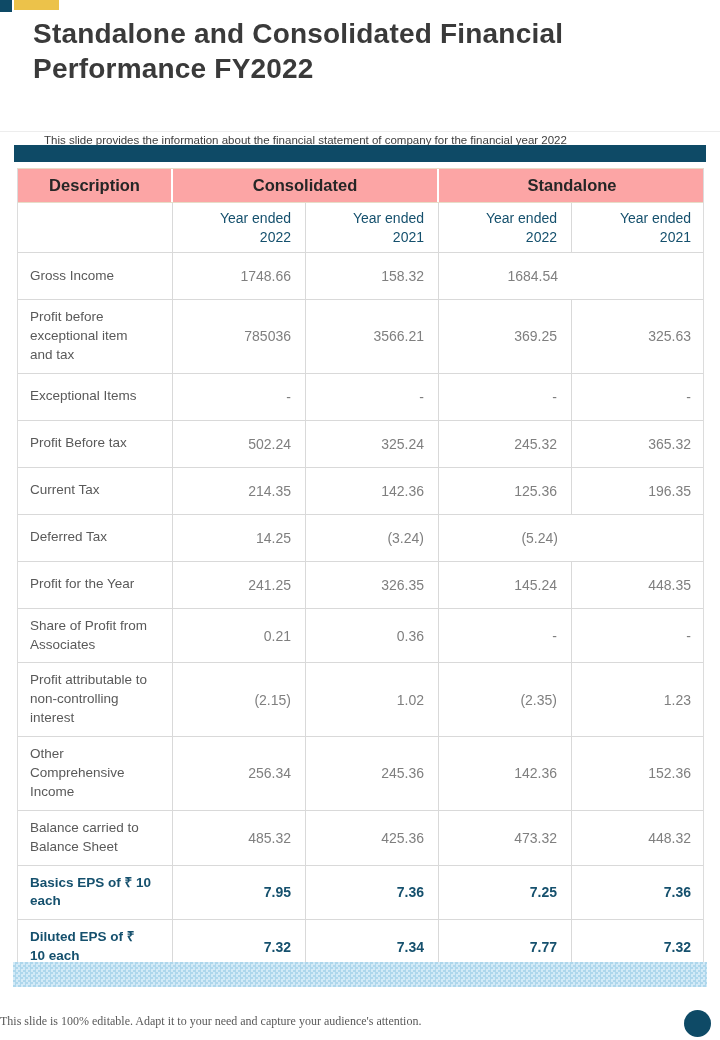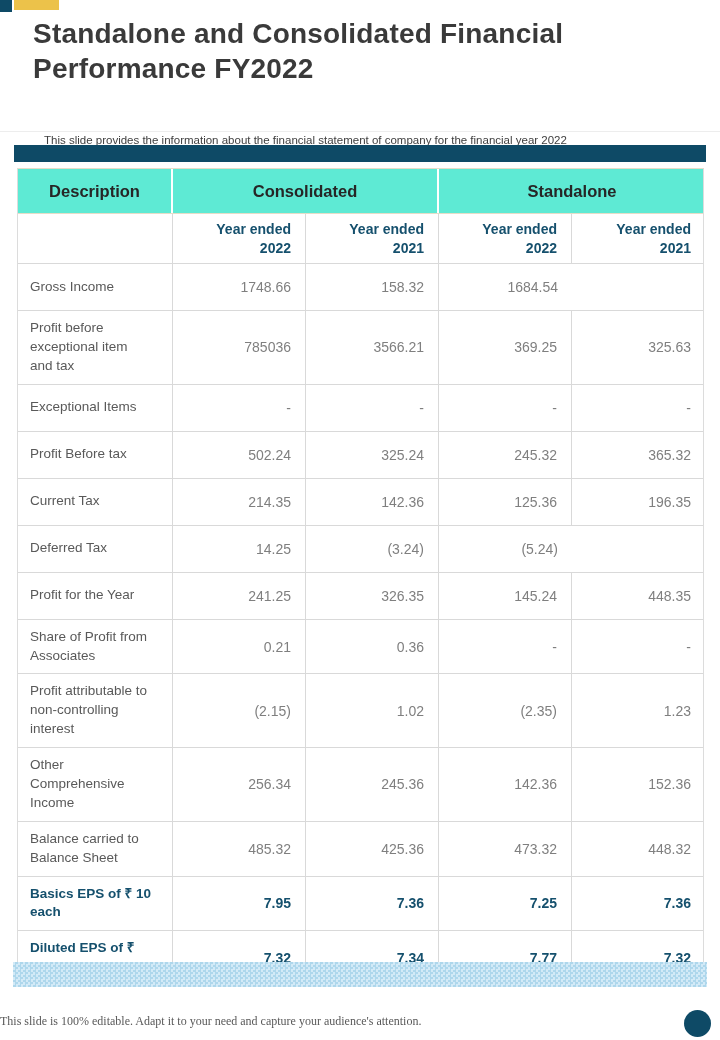--- a/index.html
+++ b/index.html
@@ -37,37 +37,37 @@
   
   .ftable {
     position: absolute; left: 17px; top: 168px; width: 687px;
     border-left: 1px solid #dcdcdc; border-right: 1px solid #dcdcdc;
     border-top: 1px solid #e6ddc8;
     border-bottom: 2px solid #dfc050;
     font-size: 13.5px;
   }
   .group-header {
     display: grid; grid-template-columns: 155px 266px 266px;
-    background: #5eead4; height: 44px;
+    background: #fca5a5; height: 33px;
   }
   .group-header .gcell {
     display: flex; align-items: center; justify-content: center;
     font-weight: bold; font-size: 16.5px; color: #262626;
     border-right: 2px solid #ffffff;
   }
   .group-header .gcell:last-child { border-right: none; }
 
   .sub-header {
     display: grid; grid-template-columns: 155px 133px 133px 133px 133px;
     height: 50px; border-top: 1px solid #e6ddc8;
   }
   .sub-header .scell {
     display: flex; align-items: center; justify-content: flex-end;
     text-align: right; padding-right: 14px;
-    font-weight: bold; font-size: 14px; line-height: 1.3; color: #15506d;
+    font-weight: normal; font-size: 14px; line-height: 1.3; color: #15506d;
     border-right: 1px solid #d9d9d9;
     white-space: pre-line;
   }
   .sub-header .scell:first-child { border-right: 1px solid #d9d9d9; }
   .sub-header .scell:last-child { border-right: none; }
 
   .trow {
     display: grid; grid-template-columns: 155px 133px 133px 133px 133px;
     min-height: 47px; border-top: 1px solid #d9d9d9;
   }

